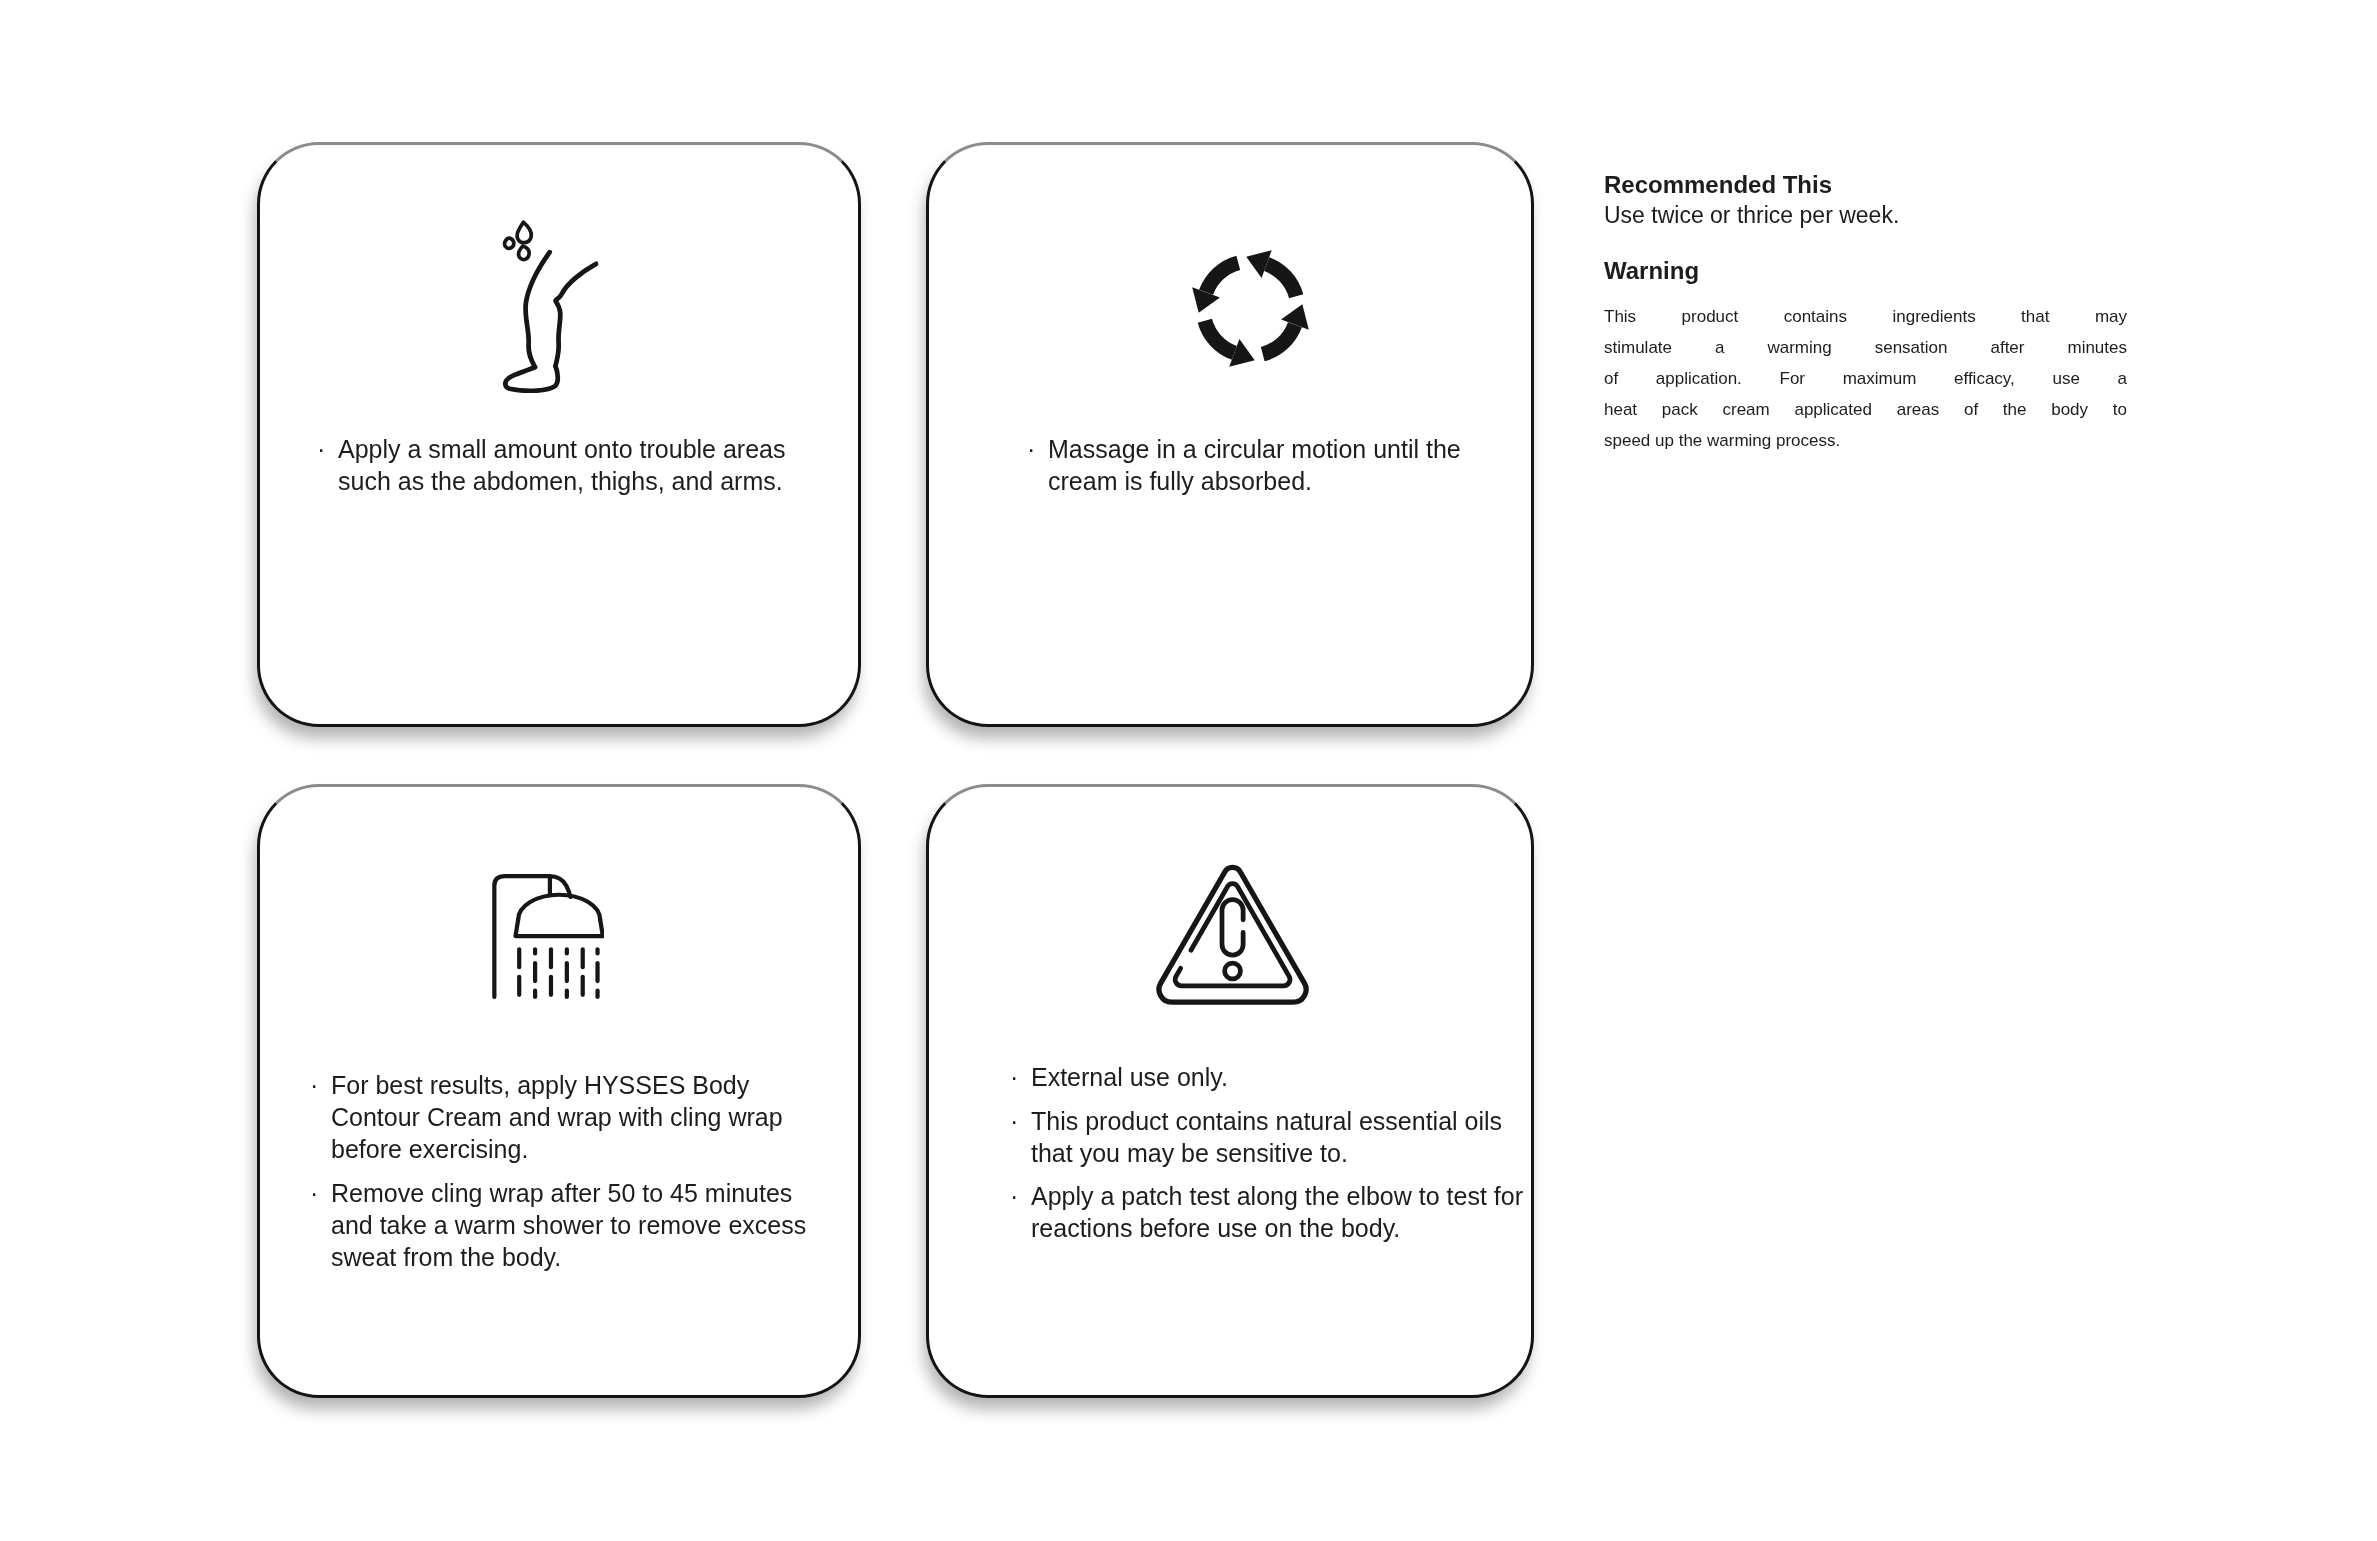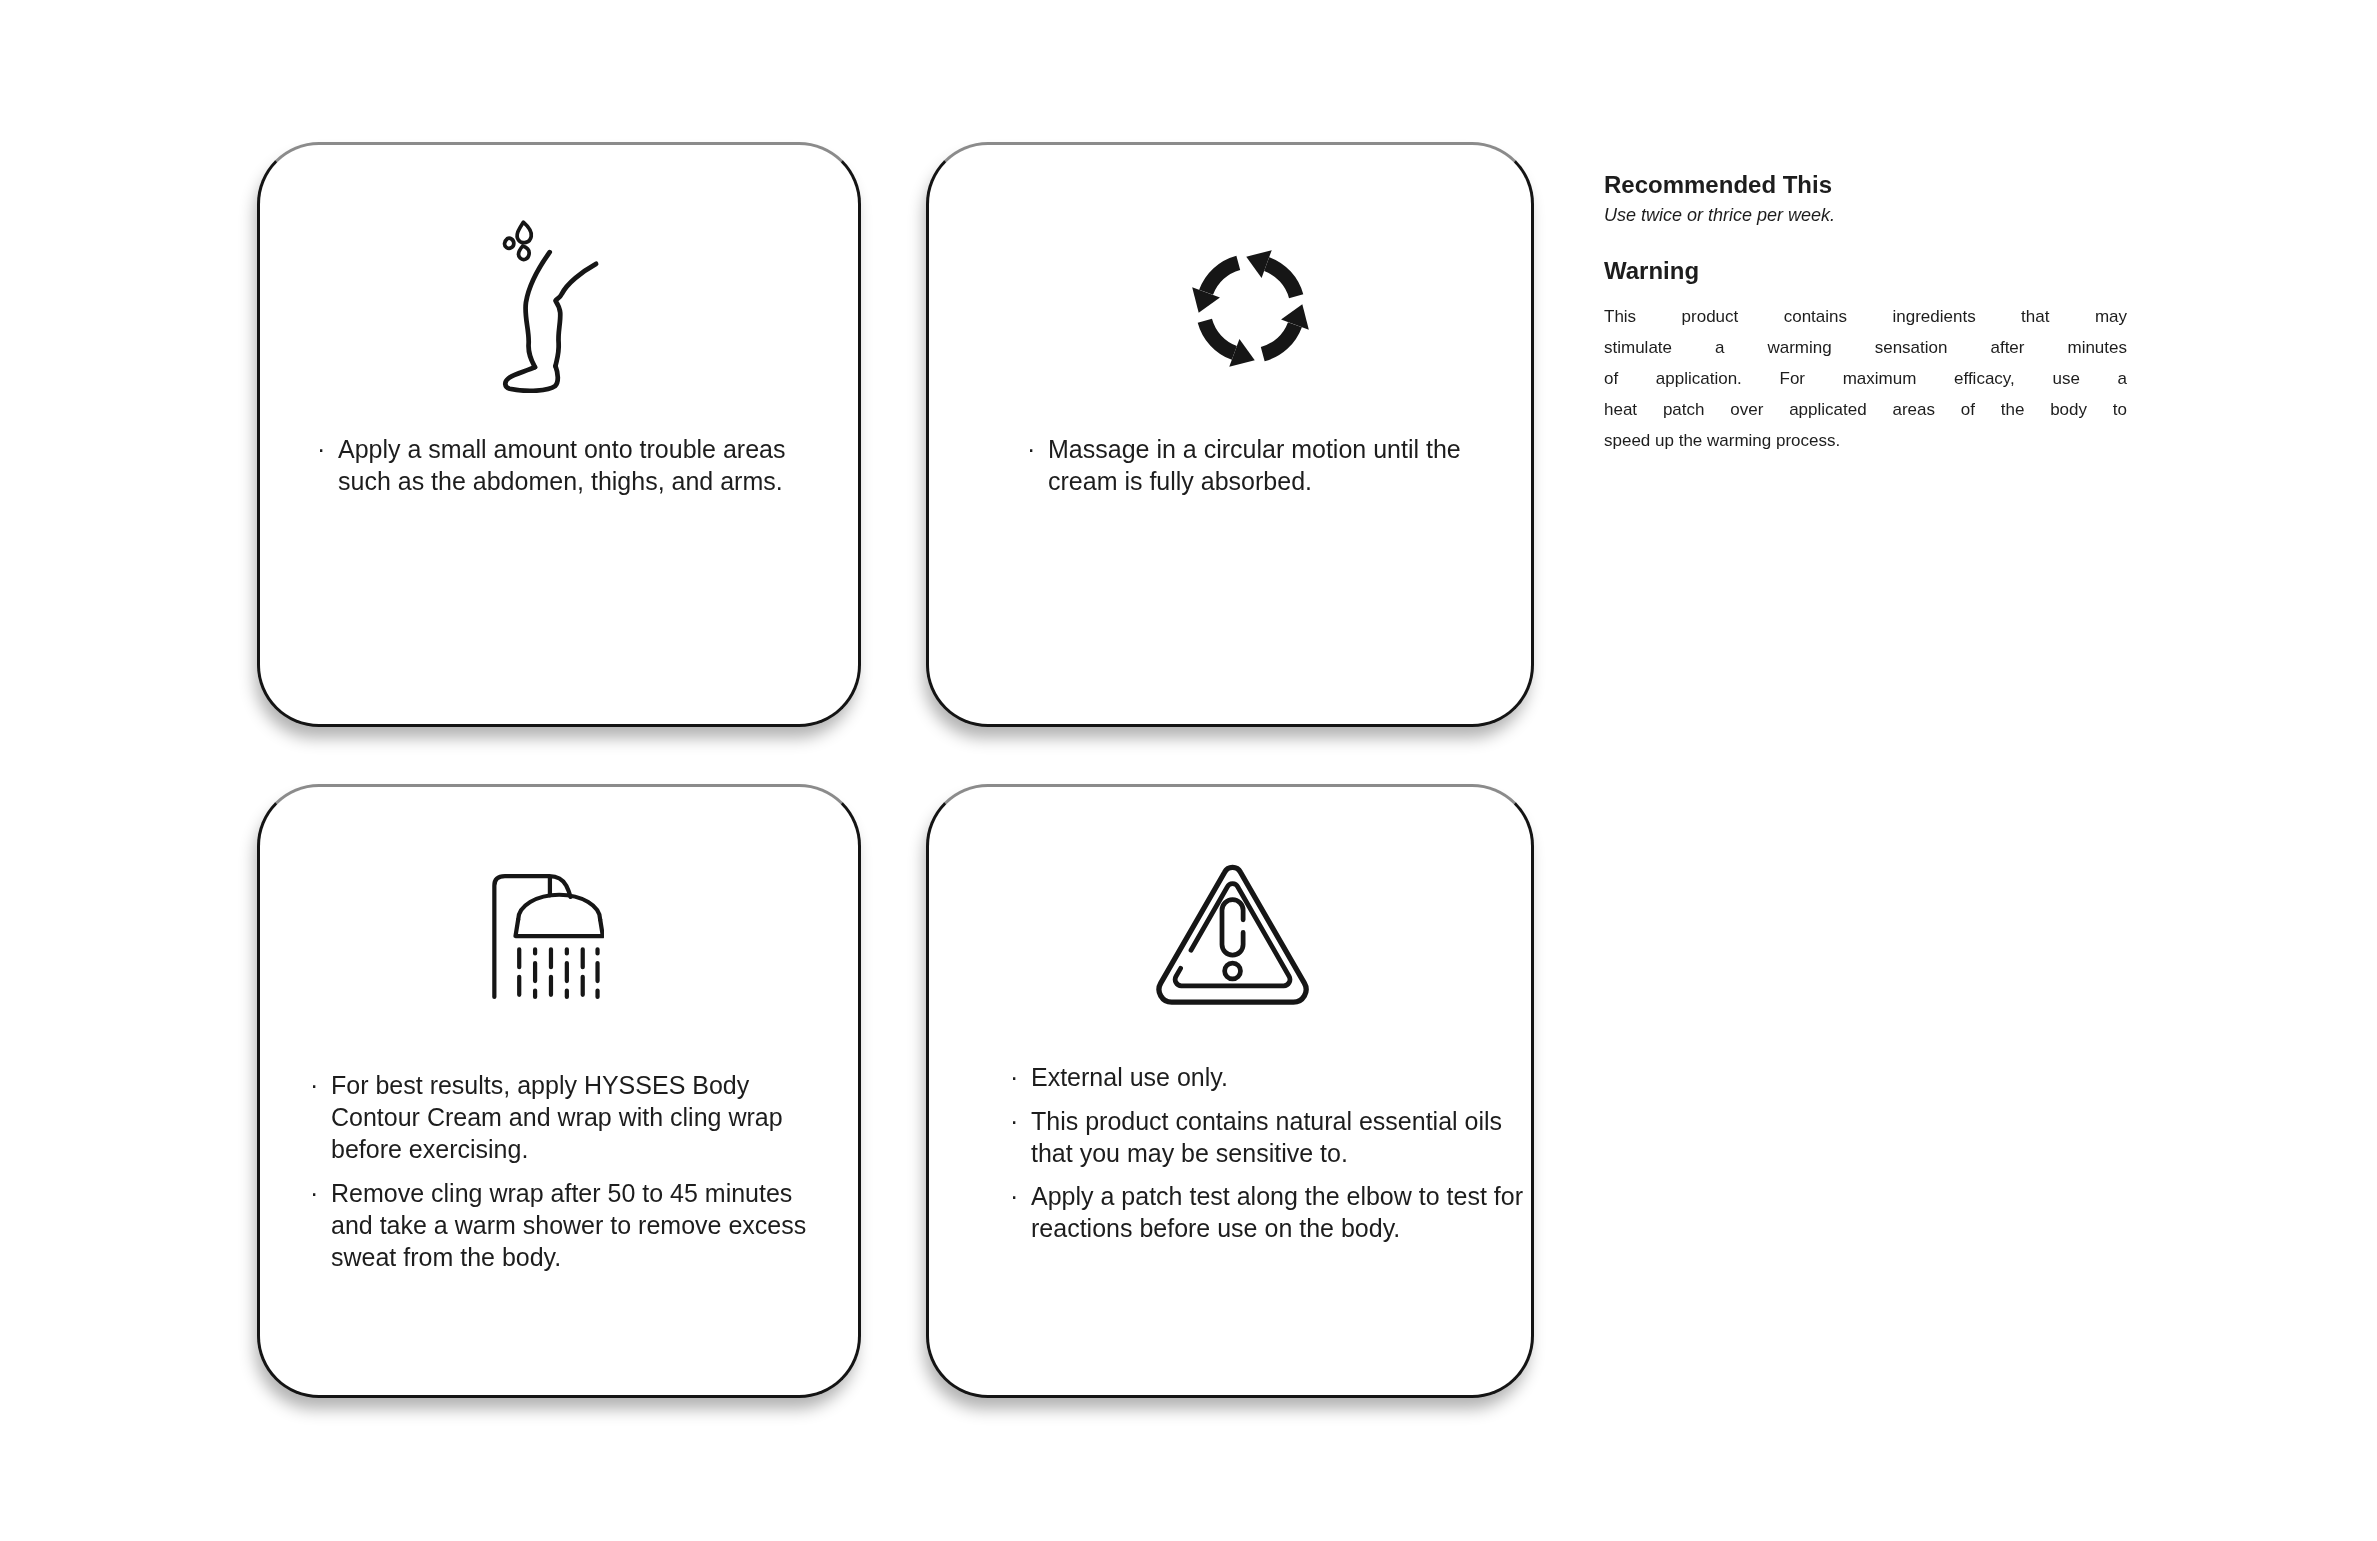--- a/index.html
+++ b/index.html
@@ -27,21 +27,21 @@
   .card1 .cardtext { left:57px; top:288px; width:503px; }
   .card2 .cardtext { left:98px; top:288px; width:492px; }
   .card3 .cardtext { left:50px;  top:282px; width:506px; }
   .card4 .cardtext { left:81px; top:274px; width:515px; }
   .bullet-item { display:flex; align-items:flex-start; margin-bottom:11.6px; }
   .bullet-item:last-child { margin-bottom:0; }
   .dot { flex:0 0 21px; }
   .btxt { flex:1; }
   #side-panel { position:absolute; left:1604px; top:169px; width:523px; }
   .panel-title { font-size:24px; font-weight:700; line-height:31px; }
-  .panel-body  { font-size:18px; line-height:31px;font-style:italic; }
+  .panel-body  { font-size:23px; line-height:31px; }
   #warning-title { margin-top:24px; }
   #warning-body { margin-top:15px; }
   .wline { font-size:17px; line-height:31px; text-align:justify; text-align-last:justify; }
   .wline.last { text-align:left; text-align-last:auto; }
   svg .st { stroke:#161616; fill:none; }
 </style>
 </head>
 <body>
 
 <div id="canvas">
@@ -149,19 +149,19 @@
   </div>
 
   <div id="side-panel">
     <div class="panel-title">Recommended This</div>
     <div class="panel-body">Use twice or thrice per week.</div>
     <div class="panel-title" id="warning-title">Warning</div>
     <div id="warning-body">
       <div class="wline">This product contains ingredients that may</div>
       <div class="wline">stimulate a warming sensation after minutes</div>
       <div class="wline">of application. For maximum efficacy, use a</div>
-      <div class="wline">heat patch over applicated areas of the body to</div>
+      <div class="wline">heat pack cream applicated areas of the body to</div>
       <div class="wline last">speed up the warming process.</div>
     </div>
   </div>
 
 </div>
 
 
 </body></html>

